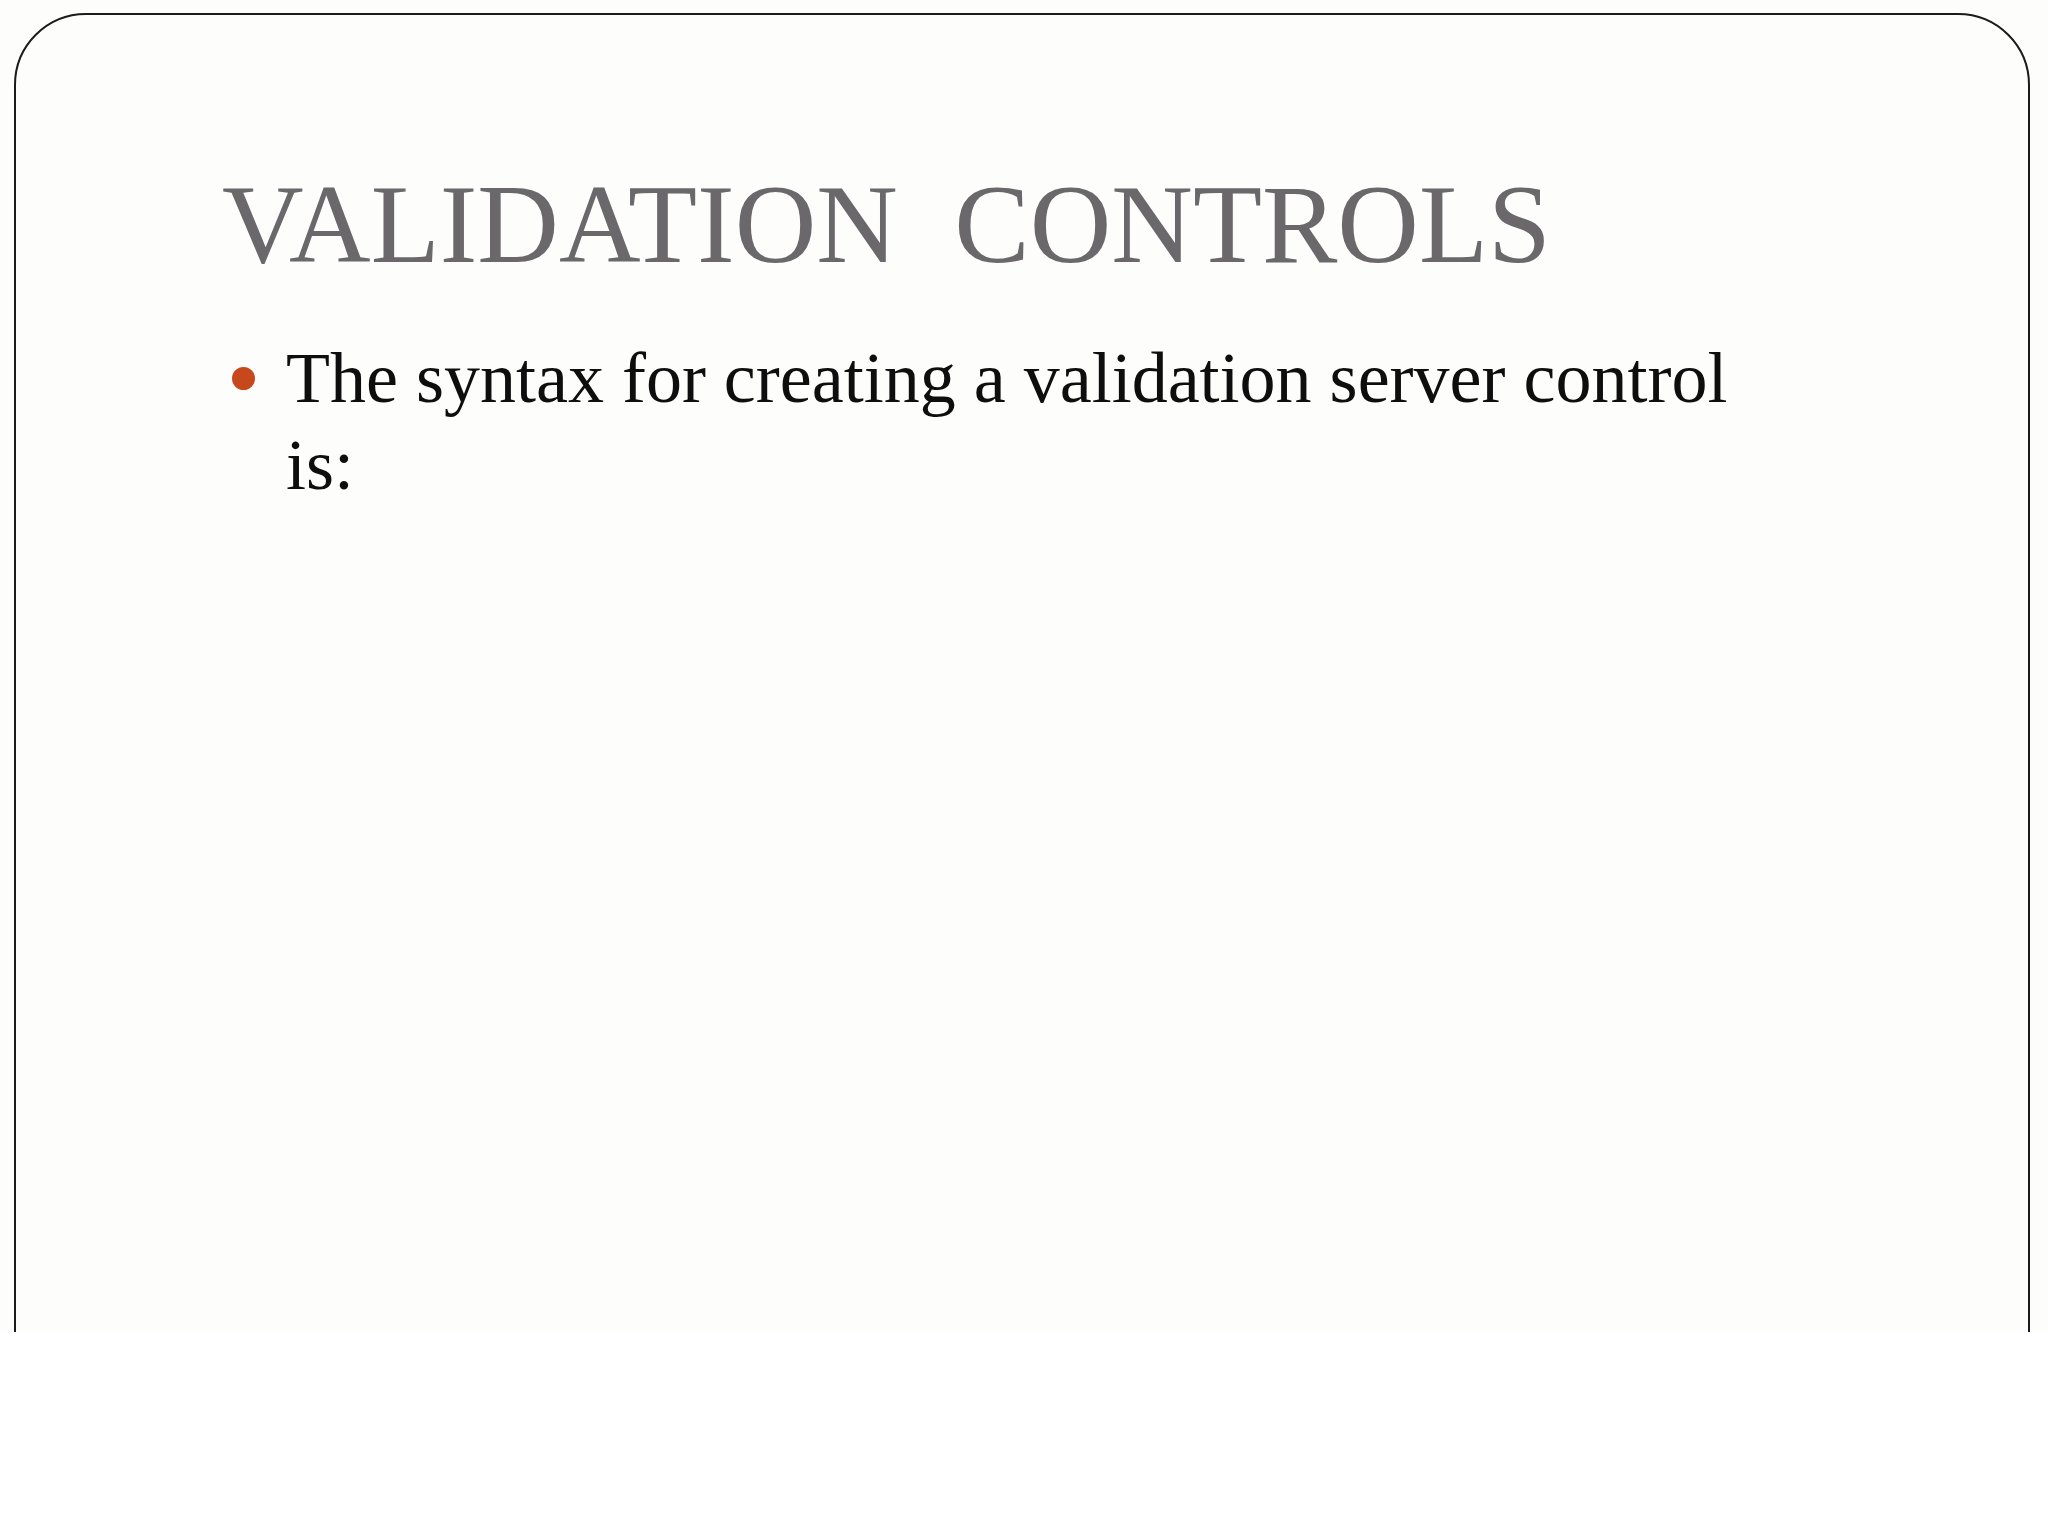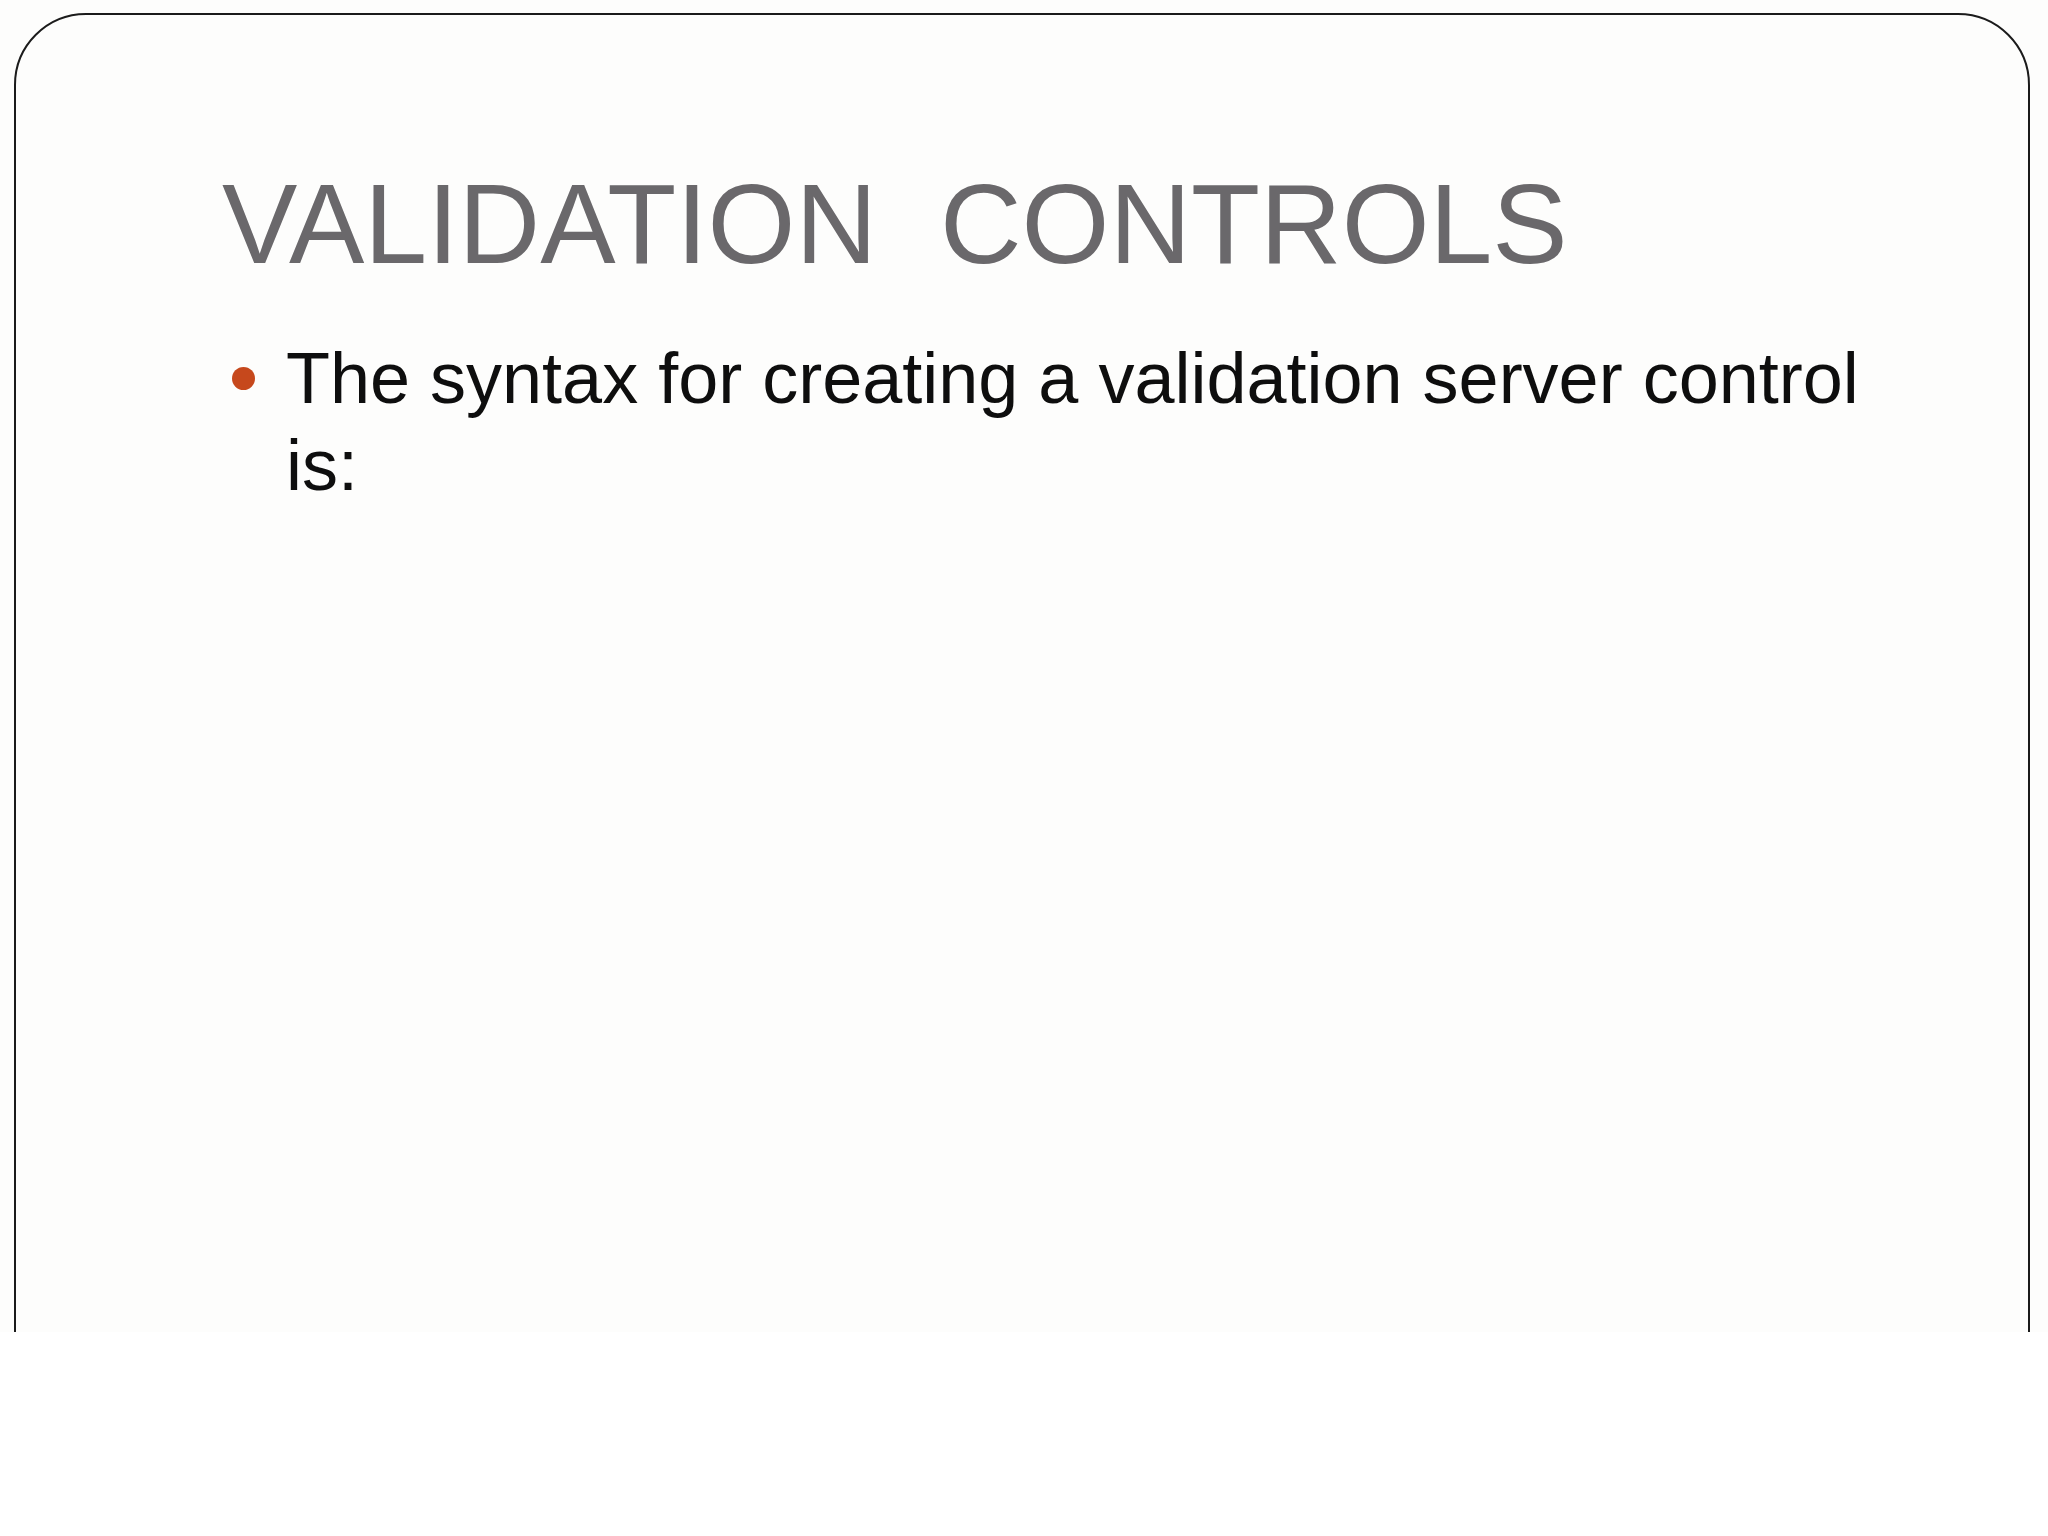--- a/index.html
+++ b/index.html
@@ -6,21 +6,21 @@
     margin: 0;
     padding: 0;
     background: #ffffff;
   }
   .canvas {
     position: relative;
     width: 2048px;
     height: 1332px;
     background: #fdfdfc;
     overflow: hidden;
-    font-family: Liberation Sans, sans-serif;
+    font-family: Liberation Serif, serif;
   }
   .slide-frame {
     position: absolute;
     left: 14px;
     top: 13px;
     width: 2016px;
     height: 1499px;
     border: 2px solid #1b1b1b;
     border-radius: 72px;
     background: transparent;

